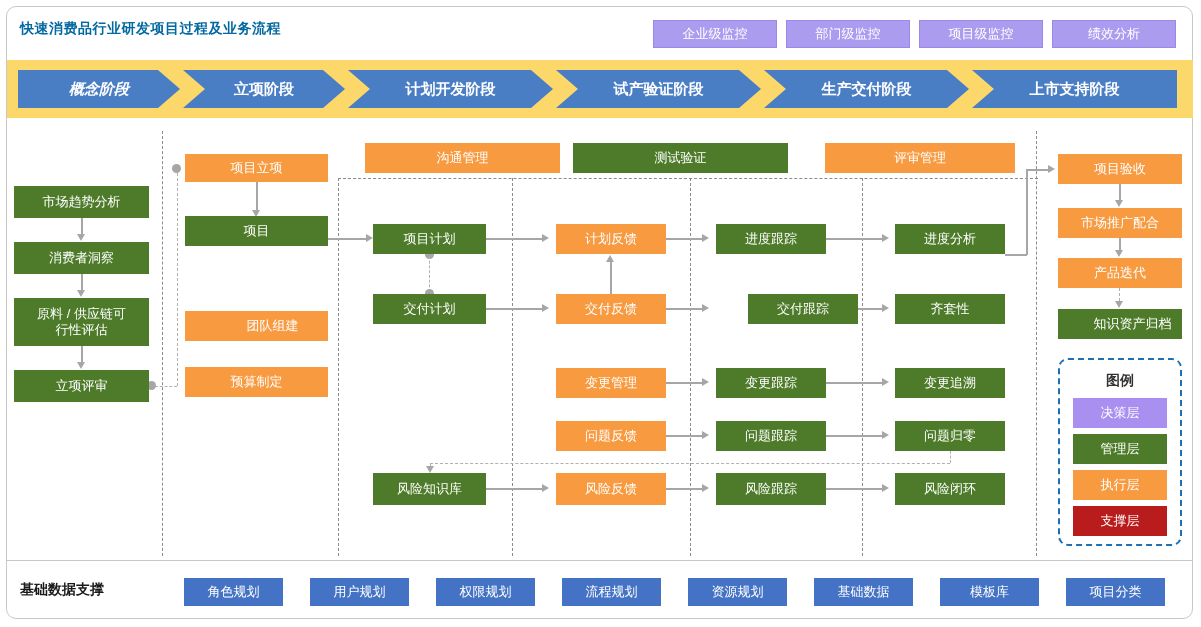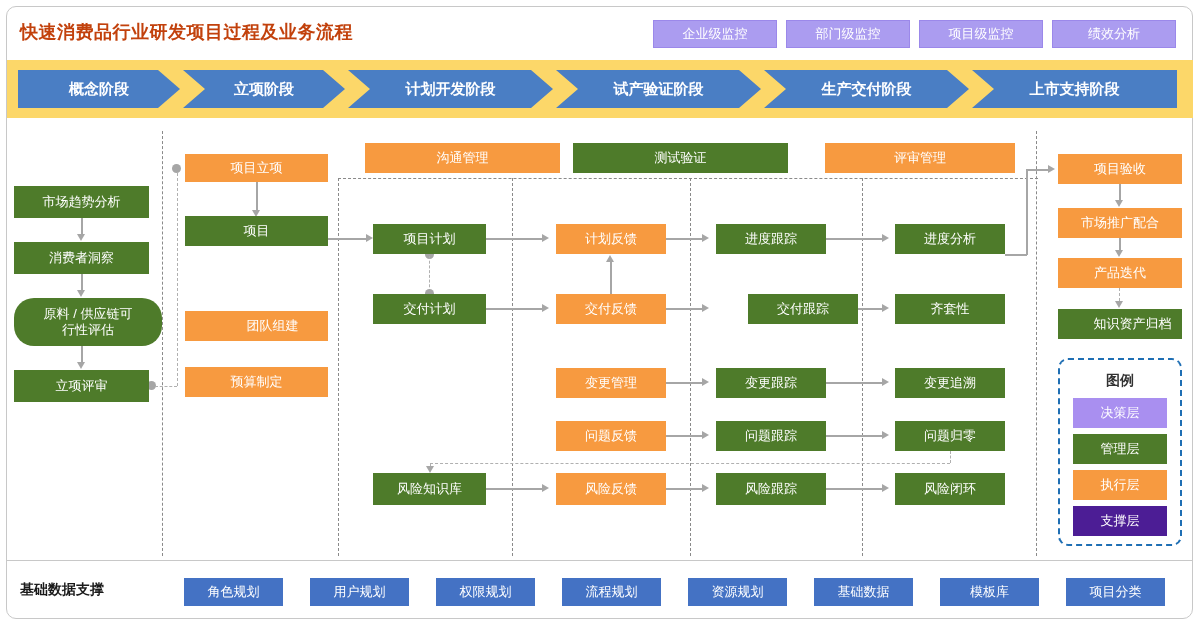--- a/index.html
+++ b/index.html
@@ -14,21 +14,21 @@
   
   .frame{
     position:absolute;left:6px;top:6px;width:1187px;height:613px;
     border:1px solid #c8c8c8;border-radius:10px;background:#fff;
     box-sizing:border-box;
   }
 
   
   .title{
     position:absolute;left:20px;top:20px;
-    font-size:18px;font-weight:bold;color:#c2410c;
+    font-size:14px;font-weight:bold;color:#0369a1;
     letter-spacing:.5px;white-space:nowrap;
   }
 
   
   .mon-btn{
     position:absolute;top:20px;height:28px;
     background:#ab9cf0;border:1px solid #9b88ea;
     color:#ffffff;font-size:13px;
     display:flex;align-items:center;justify-content:center;
     box-sizing:border-box;white-space:nowrap;
@@ -40,20 +40,21 @@
     background:#fcd769;
   }
   .stage{
     position:absolute;top:70px;height:38px;
     background:#4a7ec4;
     display:flex;align-items:center;justify-content:center;
     color:#fff;font-size:15px;font-weight:bold;white-space:nowrap;
   }
   .stage.chev{
     clip-path:polygon(0 0, calc(100% - 22px) 0, 100% 50%, calc(100% - 22px) 100%, 0 100%);
+    font-style:italic;
   }
   .stage.chev-both{
     clip-path:polygon(0 0, calc(100% - 22px) 0, 100% 50%, calc(100% - 22px) 100%, 0 100%, 22px 50%);
   }
   .stage.chev-last{
     clip-path:polygon(0 0, 100% 0, 100% 100%, 0 100%, 22px 50%);
   }
 
   
   .vdiv{
@@ -66,21 +67,21 @@
   
   .node{
     position:absolute;
     display:flex;align-items:center;justify-content:center;
     text-align:center;
     color:#ffffff;font-size:13px;line-height:1.2;
     box-sizing:border-box;white-space:pre-line;
   }
   .green{background:#4e7b2a;}
   .orange{background:#f79a40;}
-  .blue{background:#4c1d95;}
+  .blue{background:#b91c1c;}
   .purple{background:#a98ff0;}
 
   
   .ln{position:absolute;background:#a6a6a6;}
   .lnh{height:1.5px;}
   .lnv{width:1.5px;}
   .dln{position:absolute;}
   .dlnh{border-top:1.5px dashed #b0b0b0;height:0;}
   .dlnv{border-left:1.5px dashed #b0b0b0;width:0;}
   .arrow{position:absolute;width:0;height:0;}
@@ -225,21 +226,21 @@
   <div class="arrow ar-d" style="left:1115px;top:301px;"></div>
 
   <div id="category-headers">
       <div class="node orange" style="left:365px;top:143px;width:195px;height:30px;">沟通管理</div>
       <div class="node green" style="left:573px;top:143px;width:215px;height:30px;">测试验证</div>
       <div class="node orange" style="left:825px;top:143px;width:190px;height:30px;">评审管理</div>
     </div>
   <div id="concept-column">
       <div class="node green" style="left:14px;top:186px;width:135px;height:32px;">市场趋势分析</div>
       <div class="node green" style="left:14px;top:242px;width:135px;height:32px;">消费者洞察</div>
-      <div class="node green" style="left:14px;top:298px;width:148px;height:48px;border-radius:20px;">原料 / 供应链可
+      <div class="node green" style="left:14px;top:298px;width:135px;height:48px;">原料 / 供应链可
 行性评估</div>
       <div class="node green" style="left:14px;top:370px;width:135px;height:32px;">立项评审</div>
     </div>
   <div id="initiation-column">
       <div class="node orange" style="left:185px;top:154px;width:143px;height:28px;">项目立项</div>
       <div class="node green" style="left:185px;top:216px;width:143px;height:30px;">项目</div>
       <div class="node orange" style="left:185px;top:311px;width:143px;height:30px;padding-left:32px;">团队组建</div>
       <div class="node orange" style="left:185px;top:367px;width:143px;height:30px;">预算制定</div>
     </div>
   <div id="flow-nodes">

